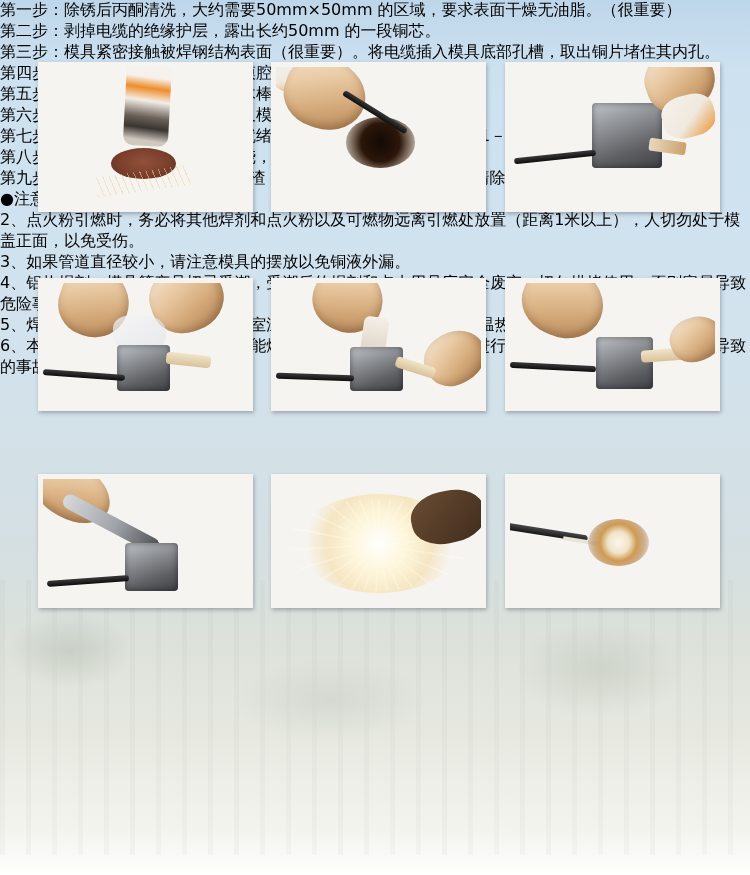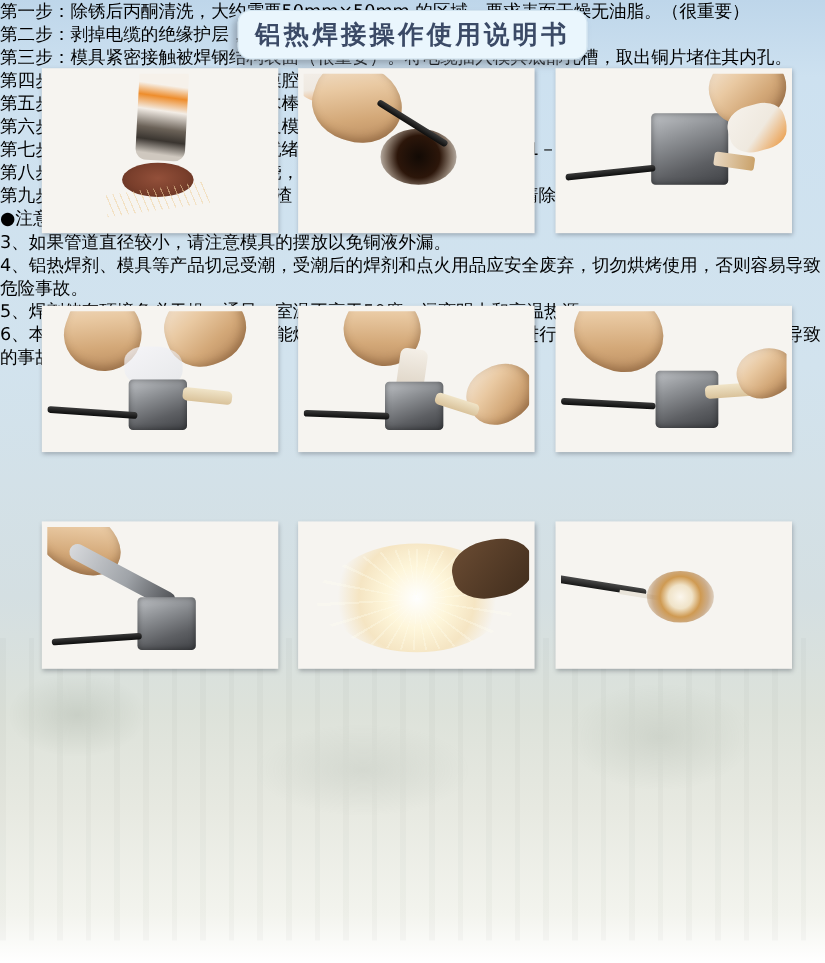--- a/index.html
+++ b/index.html
@@ -78,21 +78,20 @@
   .bottom-rule{position:absolute;left:0;top:853px;width:750px;height:3px;
     background:linear-gradient(90deg,#3d88c9,#1f6db4);}
 </style>
 </head>
 <body>
 
 <div class="page">
 
   <div class="watermark"></div>
 
-  <div class="title">铝热焊接操作使用说明书</div>
 
   <div class="frame c1 r1">
     <div class="ph p1">
       <div class="shape" style="left:40%;top:-6%;width:22%;height:62%;background:linear-gradient(185deg,#f6f1ea 0%,#f6f1ea 22%,#ee8d2c 34%,#f3ede6 48%,#6b6258 66%,#3a3530 78%,#cfc8bf 92%);border-radius:10px;transform:rotate(3deg);"></div>
       <div class="shape" style="left:33%;top:58%;width:32%;height:22%;background:radial-gradient(ellipse at 50% 45%,#93503a 0%,#7a3f2c 55%,#5a2d1f 100%);border-radius:50%;"></div>
       <div class="shape" style="left:26%;top:74%;width:46%;height:14%;background:repeating-linear-gradient(75deg,rgba(240,210,160,.55) 0 1px,transparent 1px 6px);transform:rotate(-8deg);"></div>
     </div>
   </div>
   <div class="frame c2 r1">
     <div class="ph p2">
@@ -175,20 +174,21 @@
 
   <div class="cap c1 cap-r3"><span>第七步：</span><span>将模具盖盖好，一切准备就绪后用点火枪点燃焊剂。（一般1－3 次打火点燃）。</span></div>
   <div class="cap c2 cap-r3"><span>第八步：</span><span>点火粉引燃焊剂，剧烈燃烧，注意安全。</span></div>
   <div class="cap c3 cap-r3"><span>第九步：</span><span>10 秒后提起模具，清除焊渣，焊接成功。用螺丝刀等工具清除模具内的残渣，以备下次使用。</span></div>
 
   <div class="notes">
     <div class="notes-header">
       <span class="bullet">●</span><span>注意事项和申明</span>
     </div>
     <div class="note-list">
+      <div class="note-item"><span class="num">2、</span><span class="txt">点火粉引燃时，务必将其他焊剂和点火粉以及可燃物远离引燃处放置（距离1米以上），人切勿处于模盖正面，以免受伤。</span></div>
       <div class="note-item"><span class="num">3、</span><span class="txt">如果管道直径较小，请注意模具的摆放以免铜液外漏。</span></div>
       <div class="note-item"><span class="num">4、</span><span class="txt">铝热焊剂、模具等产品切忌受潮，受潮后的焊剂和点火用品应安全废弃，切勿烘烤使用，否则容易导致危险事故。</span></div>
       <div class="note-item"><span class="num">5、</span><span class="txt">焊剂储存环境务必干燥、通风、室温不高于50度，远离明火和高温热源。</span></div>
       <div class="note-item"><span class="num">6、</span><span class="txt">本产品属于危险品，使用不慎可能燃烧或爆炸。对一切不按规定进行的储存、运输、使用本产品而导致的事故和伤害，我公司概不负责。</span></div>
     </div>
   </div>
 
   <div class="bottom-rule"></div>
 
 </div>

